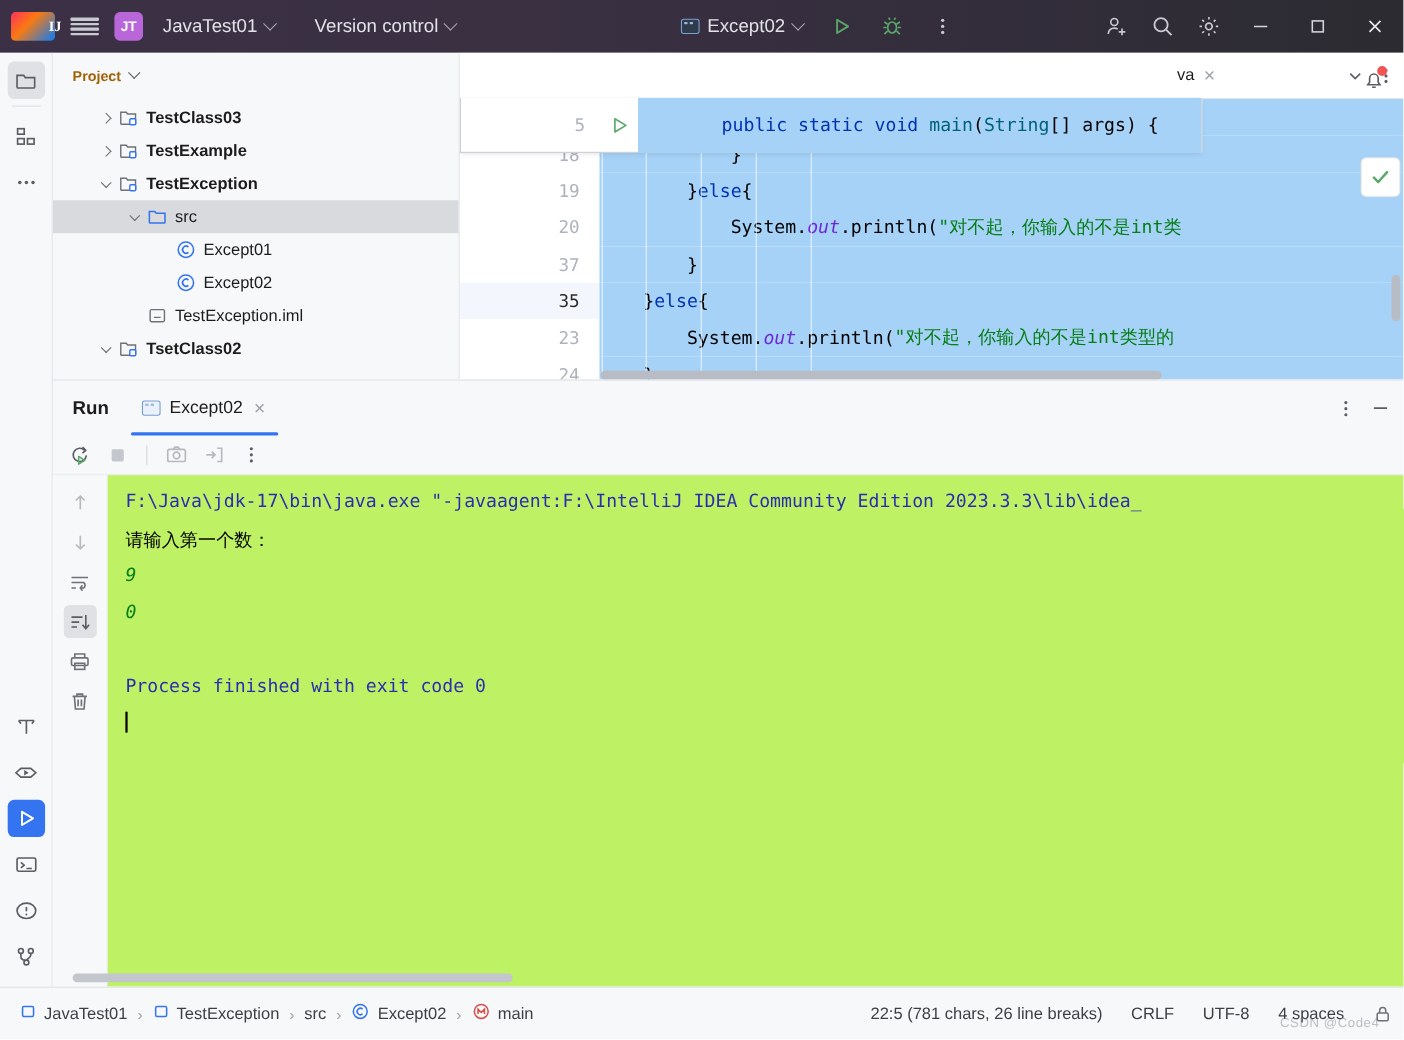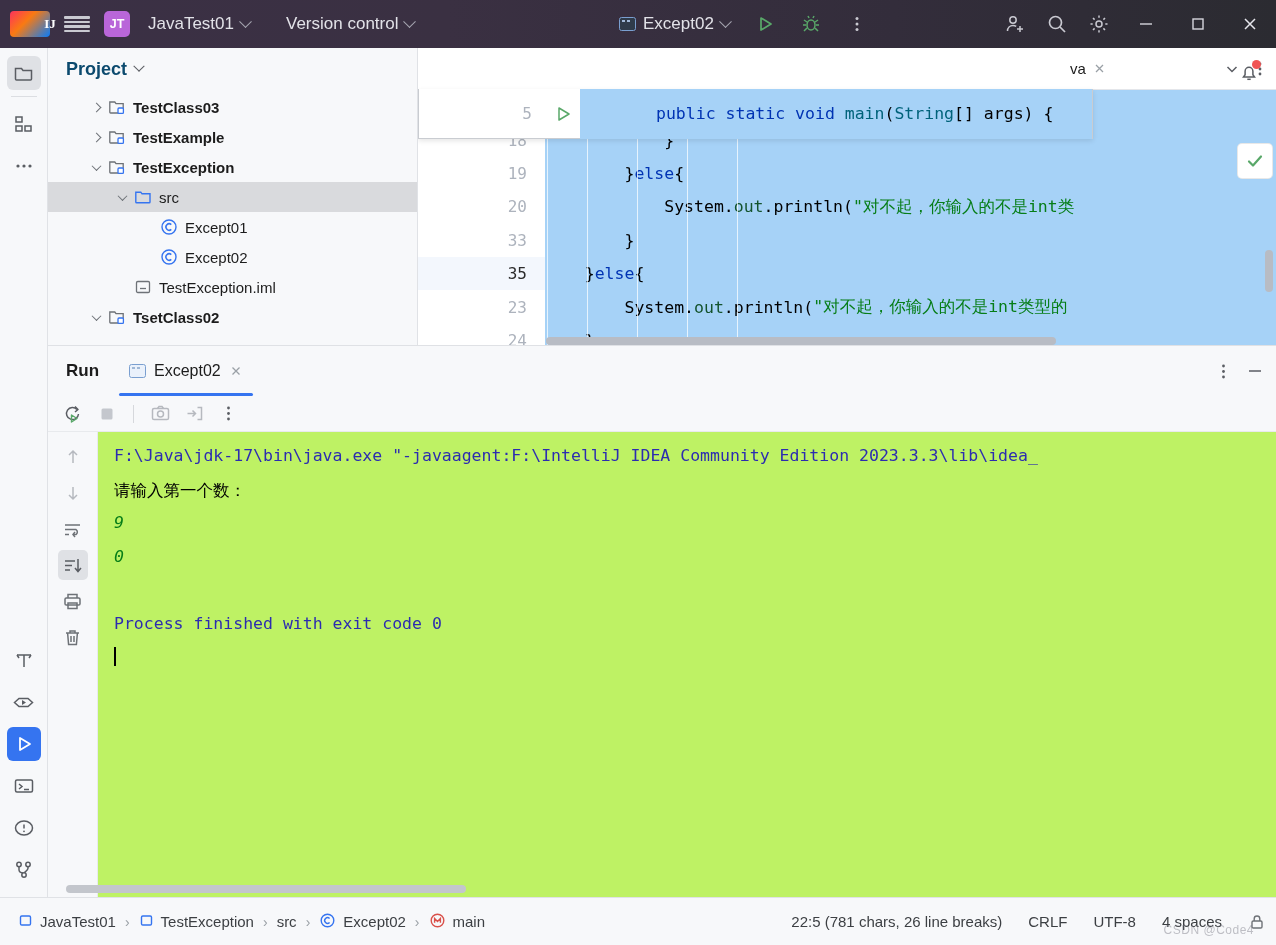--- a/index.html
+++ b/index.html
@@ -58,21 +58,21 @@
   .stripe-btn.selblue { background: #3574f0; }
   .stripe-sep { width: 26px; height: 1px; background: #dcdee2; margin: 6px 0 2px; }
   .stripe-bottom { margin-top: auto; display: flex; flex-direction: column;
     align-items: center; padding-bottom: 10px; }
 
   
   .projpanel { position: absolute; left: 48px; top: 48px; width: 370px; height: 297px;
     background: #f7f8fa; border-right: 1px solid #e0e2e6; overflow: hidden; }
   .proj-header { height: 42px; display: flex; align-items: center; gap: 8px;
     padding-left: 18px; }
-  .proj-title { font-size: 18px; color: #0c4a6e; font-weight: bold; }
+  .proj-title { font-size: 13px; color: #a16207; font-weight: bold; }
   .chev-dark { display:inline-block; width:8px;height:8px;
     border-right:1.5px solid #5a5d63; border-bottom:1.5px solid #5a5d63;
     transform: rotate(45deg) translate(-2px,-2px); }
   .tree { padding-top: 2px; font-size: 15px; color: #1c1c1c; }
   .trow { height: 30px; display: flex; align-items: center; cursor: pointer; position: relative;}
   .trow.sel { background: #d9dadd; }
   .twist { width: 16px; height: 16px; margin-right: 4px; flex: none;
     display:flex;align-items:center;justify-content:center;}
   .tw-arrow { width:7px;height:7px;border-right:1.7px solid #6e7277;border-bottom:1.7px solid #6e7277;}
   .tw-right { transform: rotate(-45deg); }
@@ -97,21 +97,21 @@
     padding-right: 18px; font-family: "DejaVu Sans Mono", monospace;
     font-size: 16px; color: #adb3bd; }
   .gline.cur { color: #2b2b2b; background: #f3f7fd; }
   .codelines { position: absolute; left: 127px; top: 0; right: 0; height: 255px;
     font-family: "DejaVu Sans Mono", monospace; font-size: 16.5px; }
   .cline { height: 33.4px; display: flex; align-items: center; white-space: pre;
     background: #a6d2f7; color: #000; position: relative; }
   .cline.cur { background: #a6d2f7; }
   .k { color: #0033b3; }
   .s { color: #067d17; }
-  .it { color: #14532d; }
+  .it { color: #6d28d9; font-style: italic; }
   .m { color: #00627a; }
   .indent-guides { position: absolute; left: 127px; top: 0; height: 255px; pointer-events:none;}
   .ig { position: absolute; top: 0; width: 1px; height: 255px; background: rgba(255,255,255,0.72); }
   .sticky {
     position: absolute; left: 0; top: -1px; width: 675px; height: 50px;
     background: #fff; border: 1px solid #c9ccd1; border-top: none;
     display: flex; align-items: center; z-index: 20;
     box-shadow: 0 2px 5px rgba(0,0,0,0.10);
   }
   .sticky-num { width: 127px; display:flex; align-items:center; justify-content:flex-end;
@@ -447,21 +447,21 @@
         </svg>
       </div>
     </div>
 
     <div class="code-area">
       <div class="gutter" id="gutter-host">
           <div class="gline">17</div>
           <div class="gline">18</div>
           <div class="gline">19</div>
           <div class="gline">20</div>
-          <div class="gline">33</div>
+          <div class="gline">37</div>
           <div class="gline cur">35</div>
           <div class="gline">23</div>
           <div class="gline">24</div>
         </div>
       <div class="codelines" id="code-host">
           <div class="cline">                System.<span class="it">out</span>.println(<span class="s">"商: "</span>+num1/num2</div>
           <div class="cline">            }</div>
           <div class="cline">        }<span class="k">else</span>{</div>
           <div class="cline">            System.<span class="it">out</span>.println(<span class="s">"对不起，你输入的不是int类</span></div>
           <div class="cline">        }</div>

